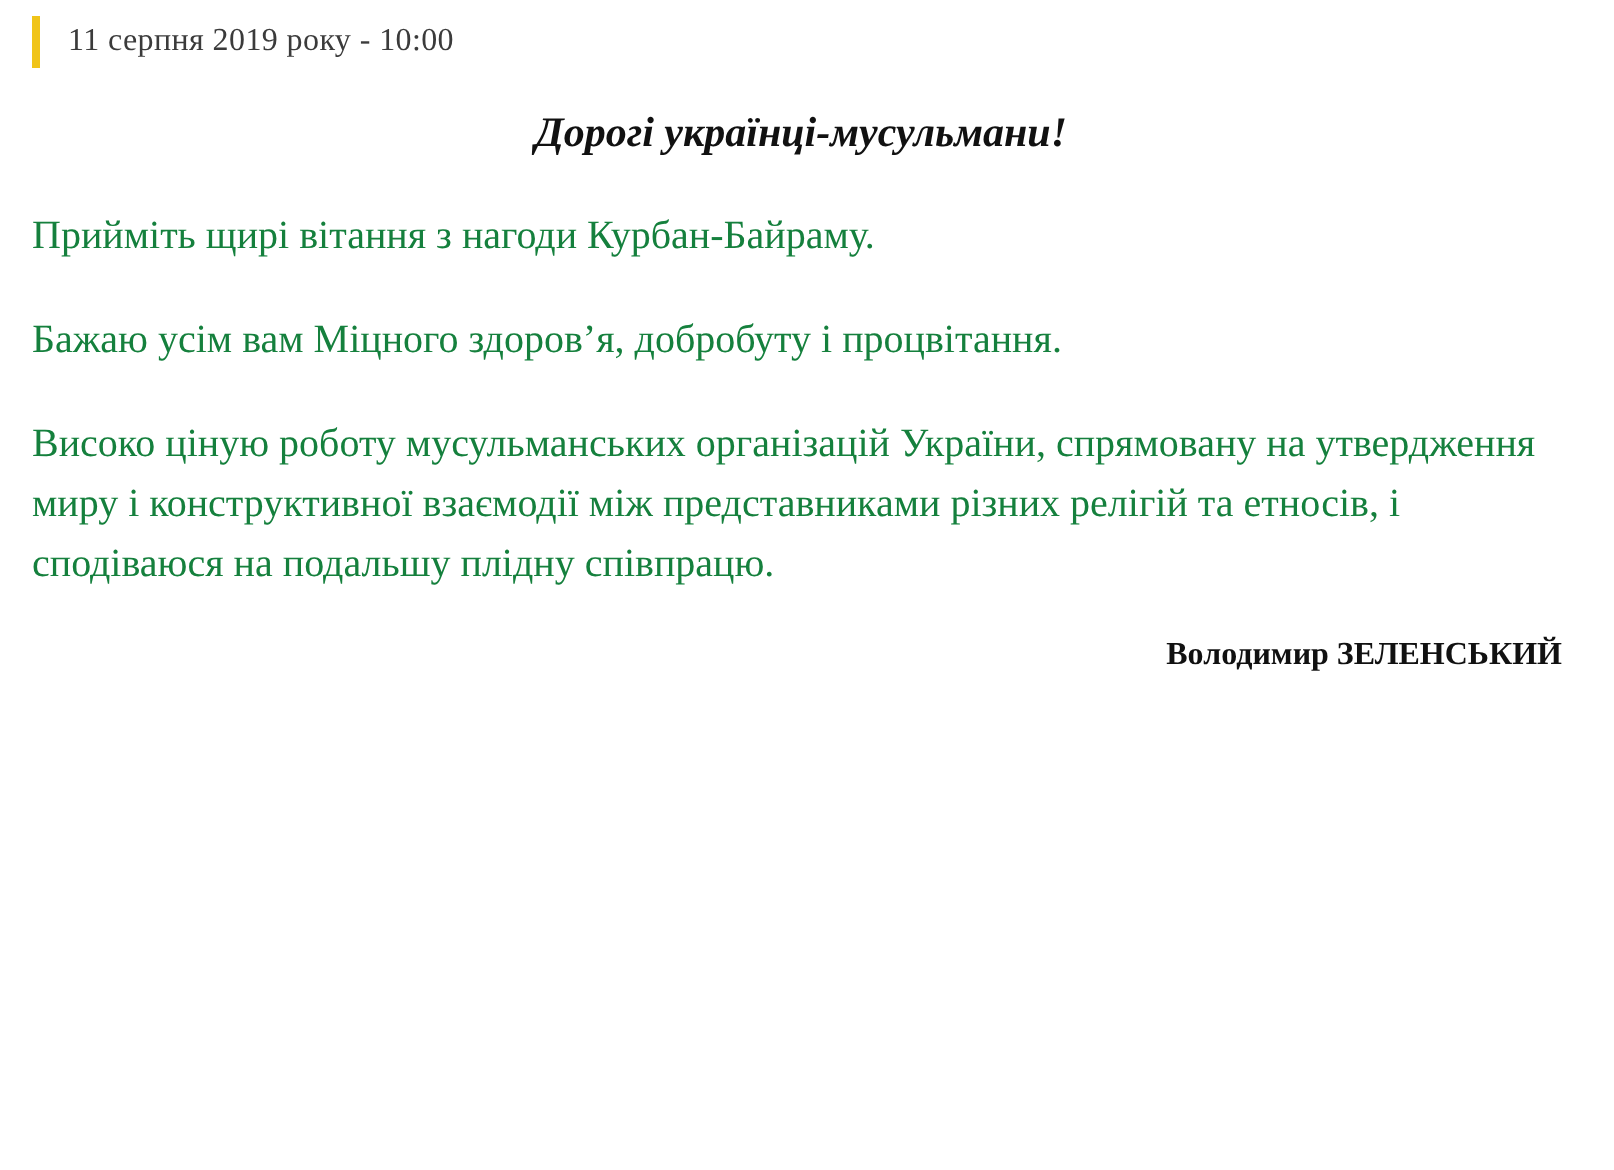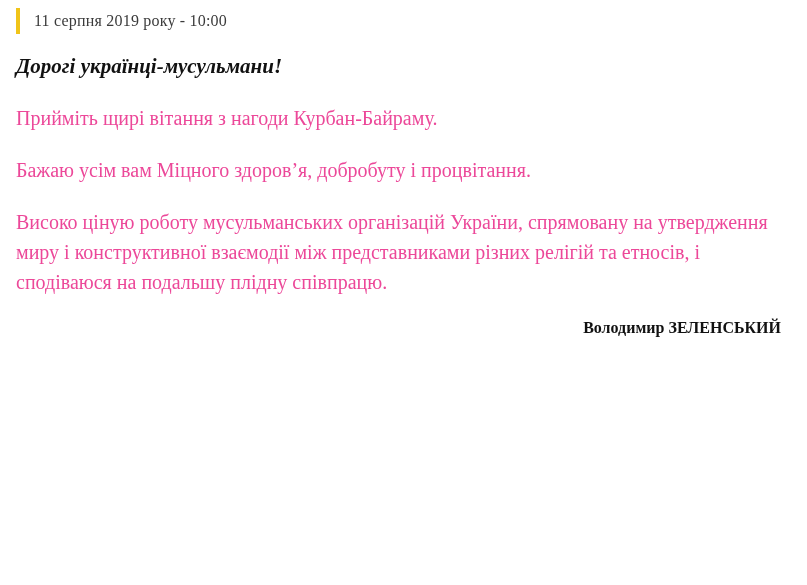--- a/index.html
+++ b/index.html
@@ -41,30 +41,31 @@
     margin-right: 14px;
     flex: 0 0 auto;
   }
   .meta-date {
     font-family: "Liberation Serif", serif;
     font-size: 16px;
     color: #3b3b3b;
     letter-spacing: 0.2px;
   }
   .lead {
+    text-align: center;
     font-size: 21px;
     font-weight: bold;
     font-style: italic;
     color: #111111;
     margin: 0 0 24px 0;
   }
   .para {
     font-size: 20px;
     line-height: 1.5;
-    color: #ec4899;
+    color: #15803d;
     margin: 0 0 22px 0;
     text-align: left;
   }
   .signature {
     font-size: 16px;
     font-weight: bold;
     text-align: right;
     color: #111111;
     margin: 10px 0 0 0;
     padding-right: 4px;

